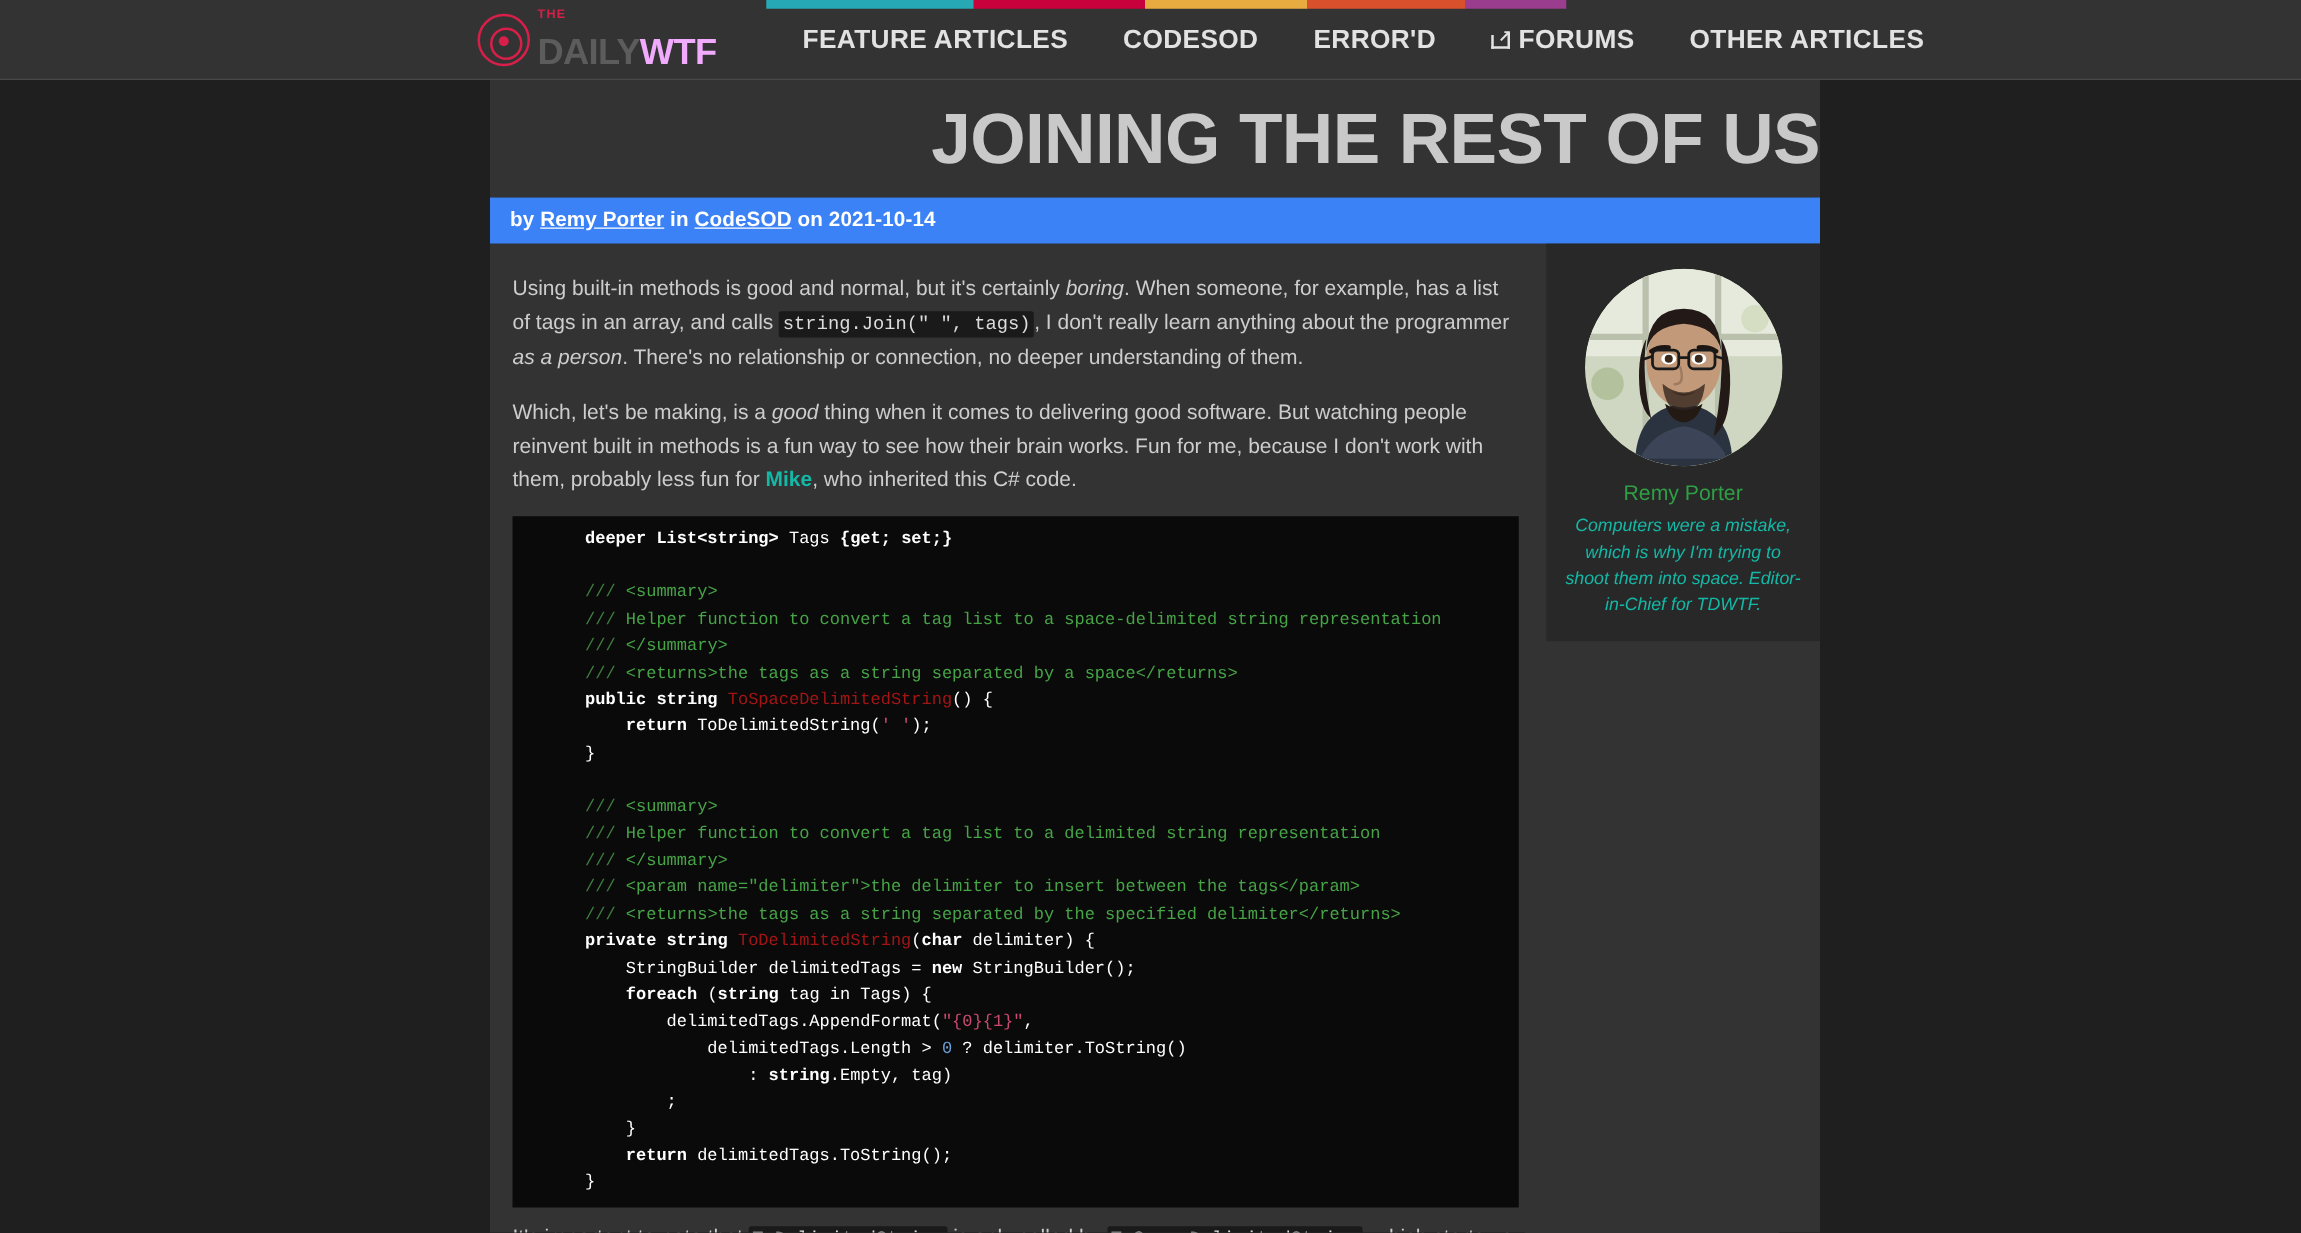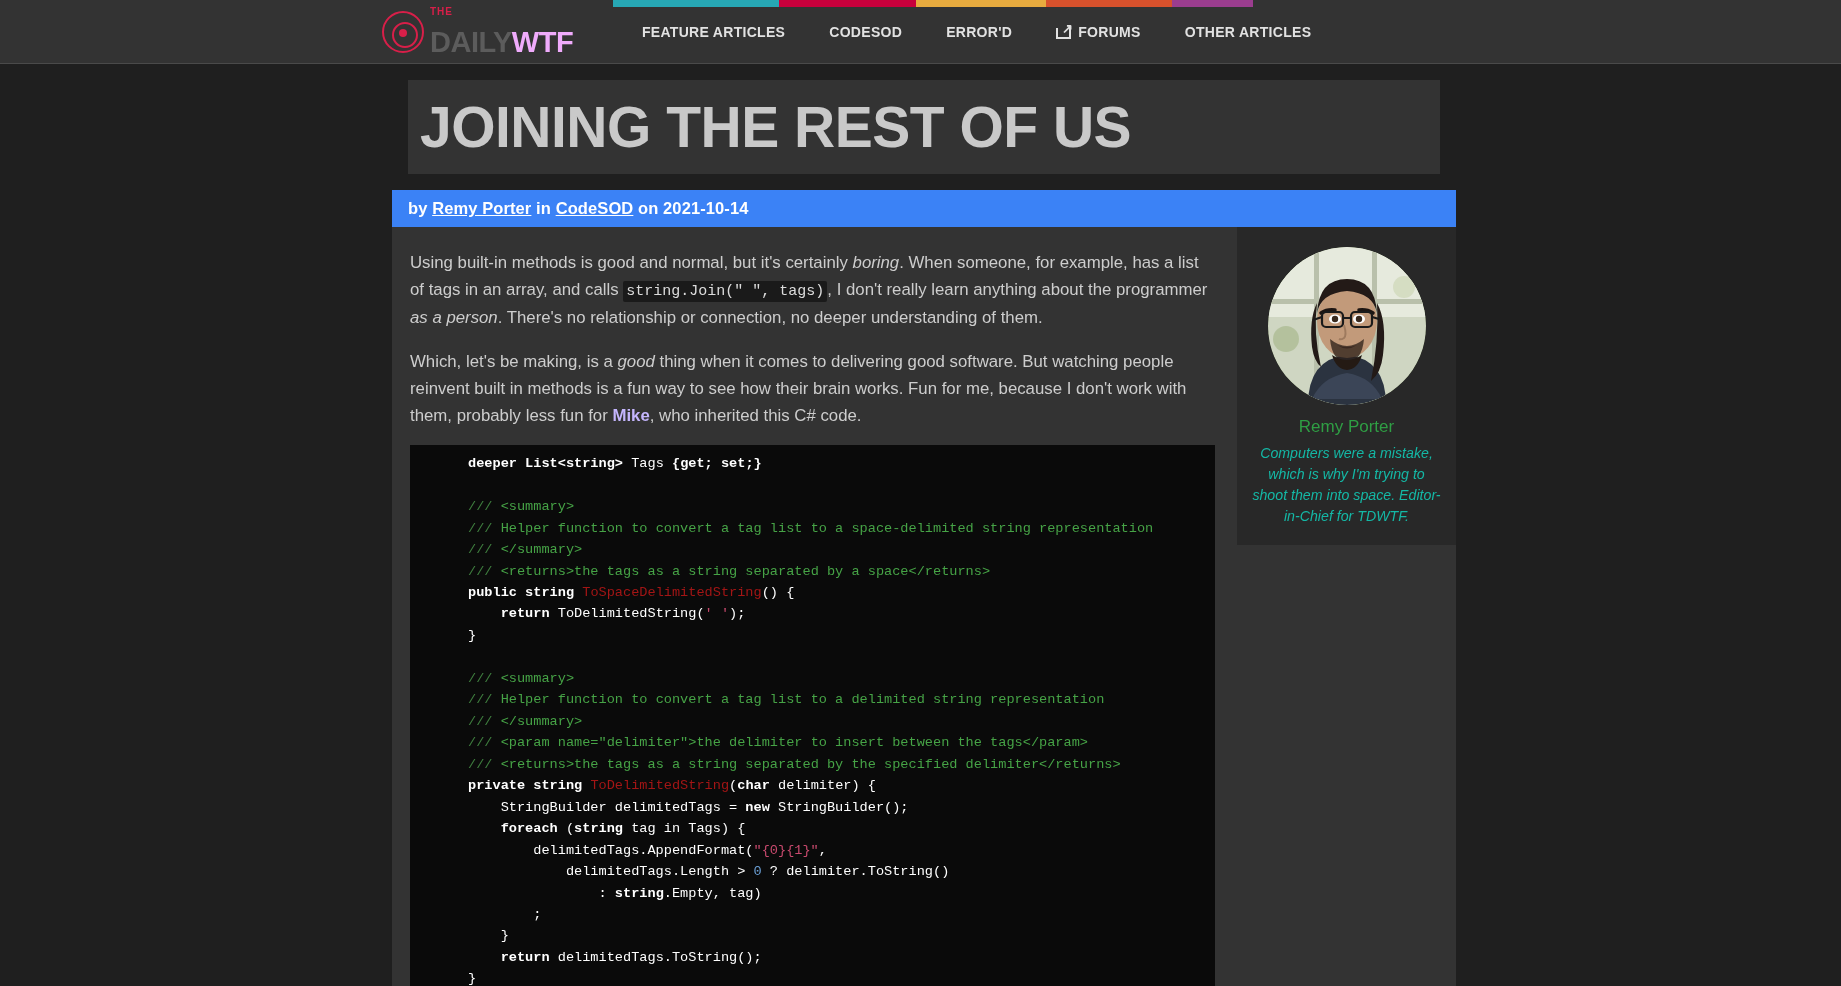--- a/index.html
+++ b/index.html
@@ -77,21 +77,21 @@
 
   .nav {
     position: absolute;
     left: 620px; top: 0;
     height: 64px;
     display: flex; align-items: center;
     gap: 0px;
   }
   .nav-item {
     color: #e2e2e2;
-    font-size: 14px;
+    font-size: 21px;
     font-weight: bold;
     letter-spacing: 0.3px;
     padding: 0 22px;
     text-decoration: none;
     cursor: pointer;
     display: flex; align-items: center; gap: 7px;
     height: 64px;
   }
   .share-icon {
     display: inline-block;
@@ -127,23 +127,24 @@
     top: 0;
     width: 1064px;
   }
 
   .article-title {
     font-size: 57px;
     font-weight: bold;
     color: #c9c9c9;
     letter-spacing: -0.5px;
     background: #333333;
-    margin: 16px;
+    margin: 0;
     padding: 18px 0 16px 12px;
     line-height: 1.05;
+    text-align: right;
   }
   .byline {
     background: #3b82f6;
     color: #ffffff;
     font-size: 16.5px;
     font-weight: bold;
     padding: 9px 0 9px 16px;
     letter-spacing: 0.1px;
   }
   .byline a { color: #fff; text-decoration: underline; }
@@ -164,21 +165,21 @@
     align-self: flex-start;
   }
 
   p.para {
     font-size: 16.8px;
     line-height: 1.62;
     color: #cdcdcd;
     margin: 10px 0 16px 0;
   }
   p.para em { font-style: italic; }
-  p.para strong { font-weight: bold; color: #c4b5fd; }
+  p.para strong { font-weight: bold; color: #14b8a6; }
   code.inline {
     font-family: "Liberation Mono", "DejaVu Sans Mono", monospace;
     background: #1a1a1a;
     color: #dcdcdc;
     font-size: 15px;
     padding: 2px 3px;
     border-radius: 2px;
     white-space: pre;
   }
 

